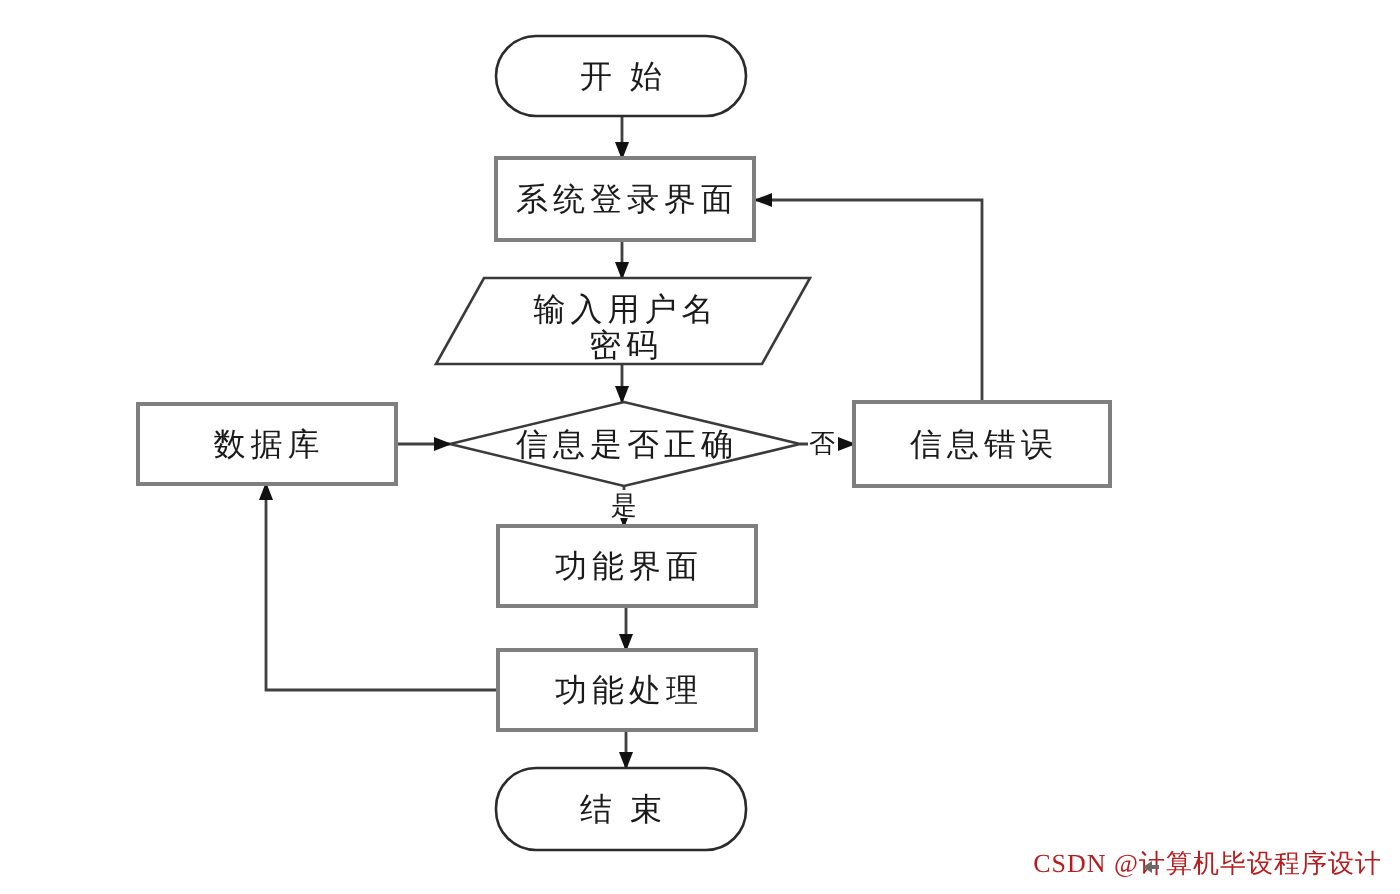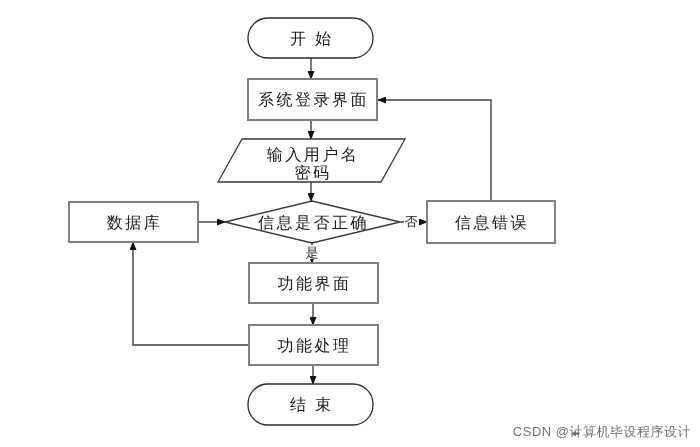--- a/index.html
+++ b/index.html
@@ -54,23 +54,23 @@
     text-anchor: middle;
   }
   .label-bg {
     fill: #ffffff;
     stroke: none;
   }
   .watermark {
     position: absolute;
     top: 423px;
     right: 9px;
-    font-family: Liberation Sans, sans-serif;
+    font-family: Liberation Serif, serif;
     font-size: 13px;
-    color: #737373;
+    color: #b91c1c;
     letter-spacing: 0.5px;
     white-space: nowrap;
     user-select: none;
   }
   .cursor {
     position: absolute;
     left: 571px;
     top: 429px;
     width: 9px;
     height: 9px;

